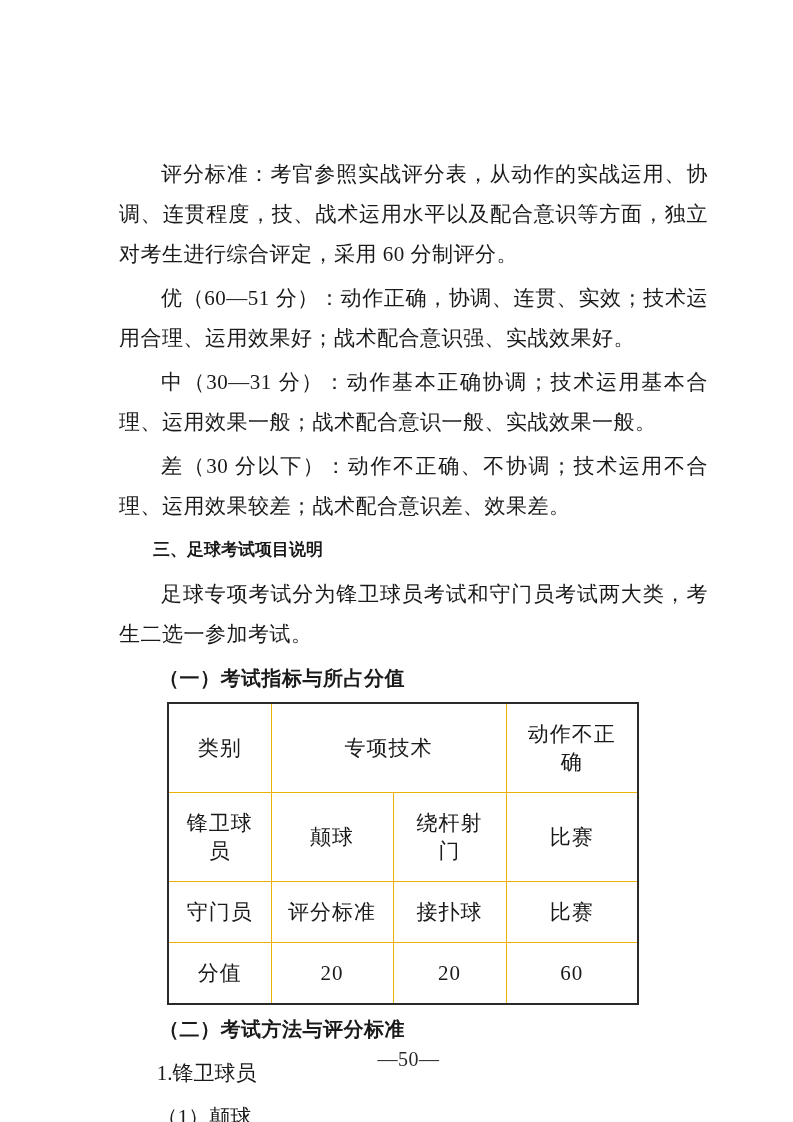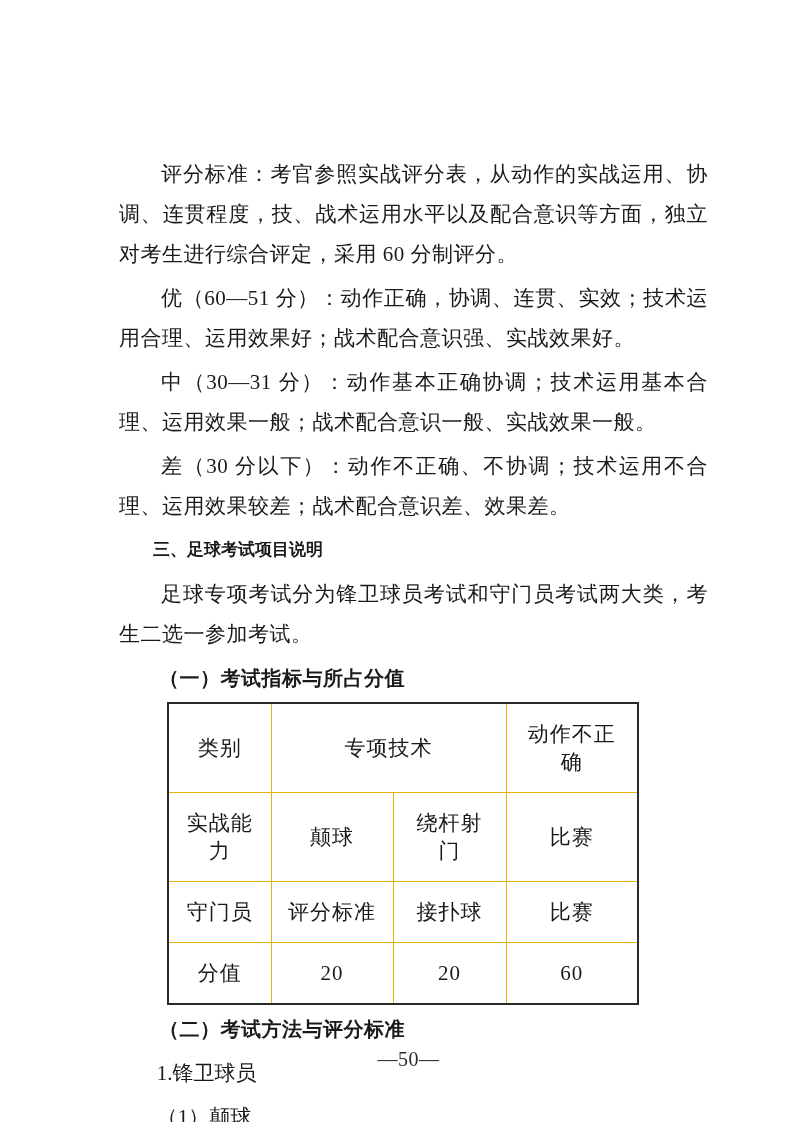--- a/index.html
+++ b/index.html
@@ -107,21 +107,21 @@
           <col class="col-3">
           <col class="col-4">
       </colgroup>
       <tbody>
         <tr>
           <th>类别</th>
           <th colspan="2">专项技术</th>
           <th>动作不正确</th>
         </tr>
         <tr>
-          <td>实战能力</td>
+          <td>锋卫球员</td>
           <td>颠球</td>
           <td>绕杆射门</td>
           <td>比赛</td>
         </tr>
         <tr>
           <td>守门员</td>
           <td>评分标准</td>
           <td>接扑球</td>
           <td>比赛</td>
         </tr>

